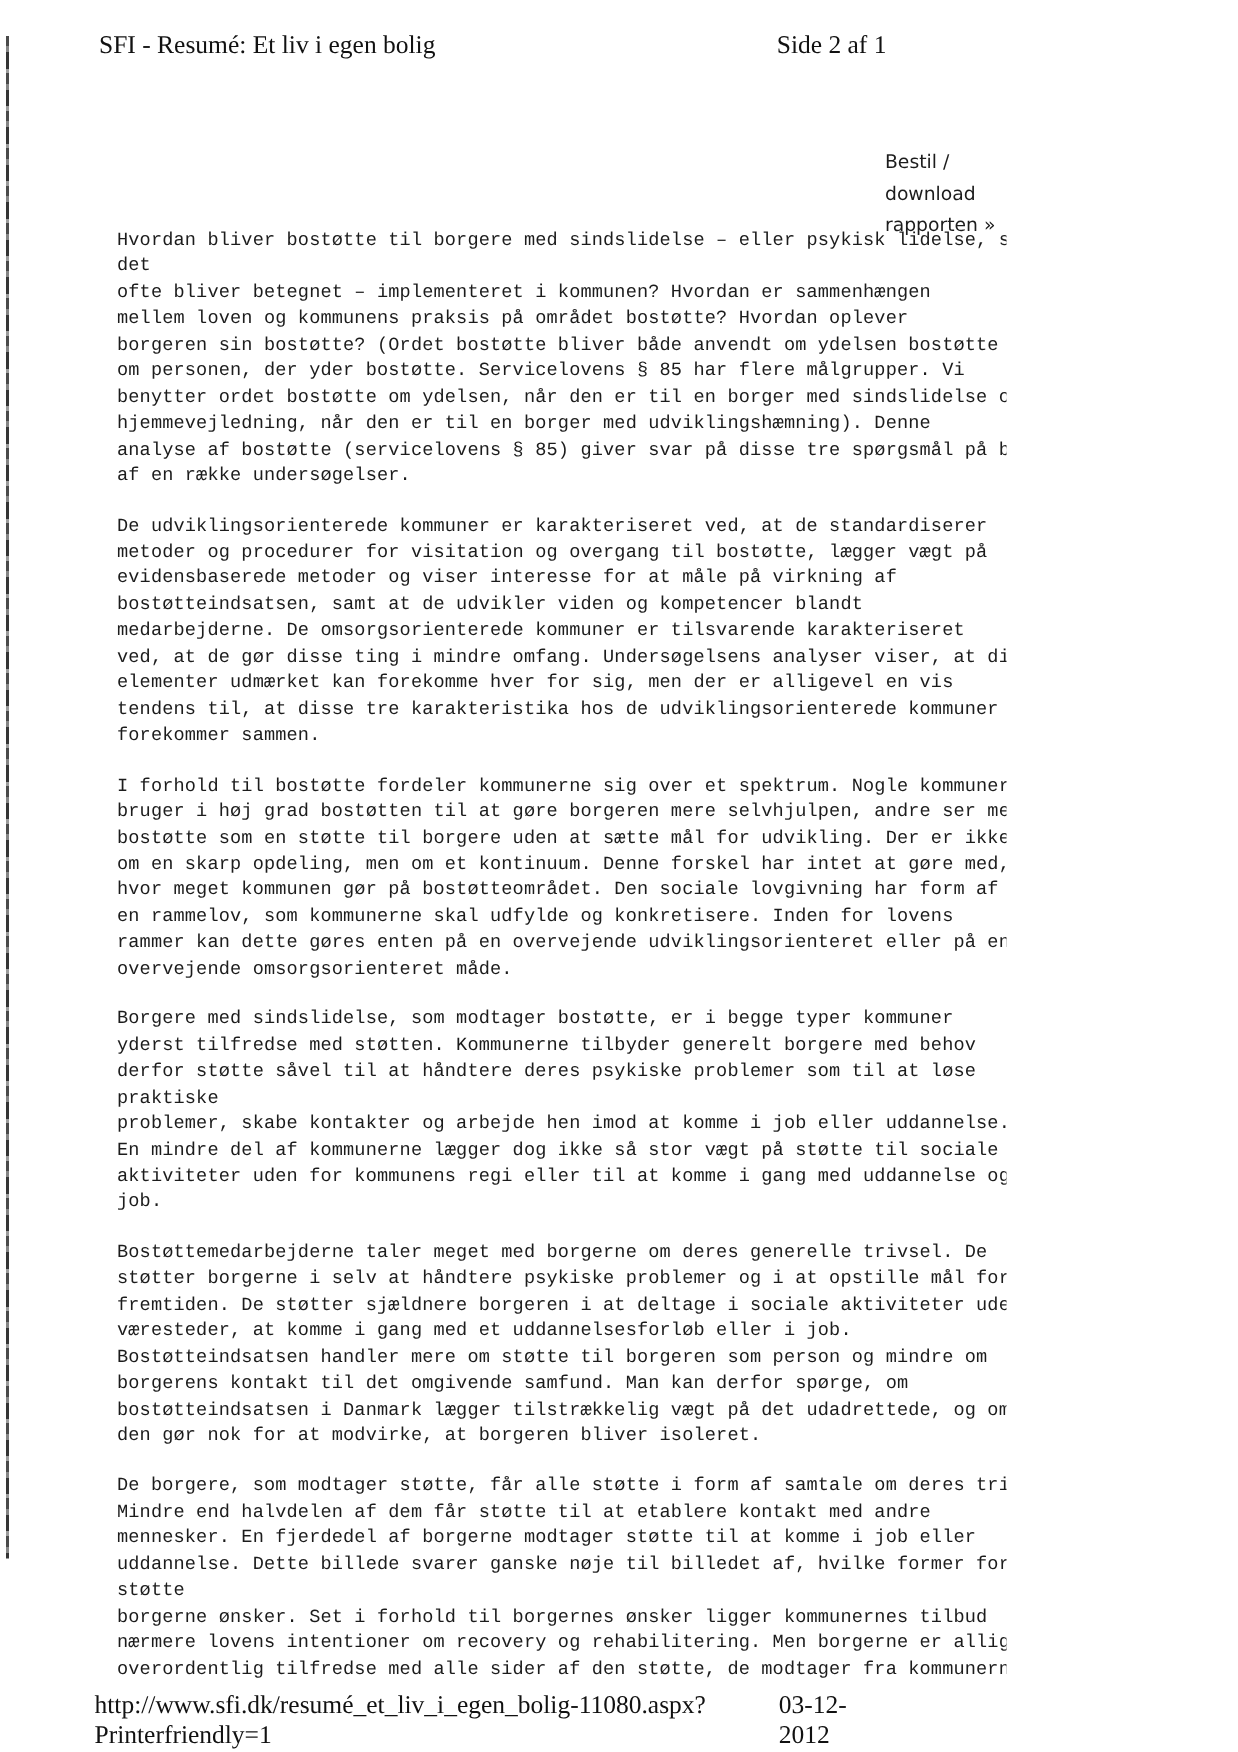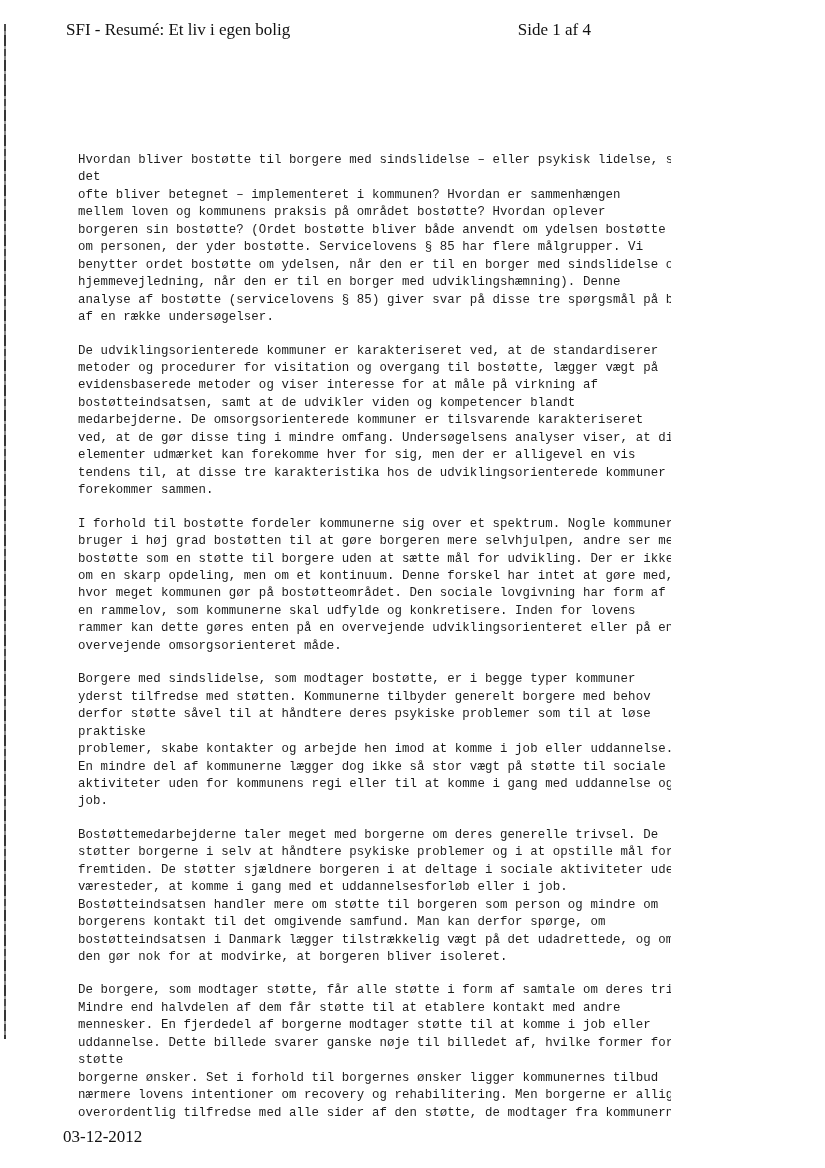--- a/index.html
+++ b/index.html
@@ -86,24 +86,27 @@
 </style>
 </head>
 <body>
 
 <div class="page">
 
   <div class="scan-line"></div>
 
   <div class="print-row header">
     <span>SFI - Resumé: Et liv i egen bolig</span>
-    <span>Side 1 af 4</span>
+    <span>Side 2 af 1</span>
   </div>
 
 
+  <a class="sidebar-link">Bestil /
+download
+rapporten »</a>
 
   <div class="body-text">
     <div class="para">Hvordan bliver bostøtte til borgere med sindslidelse – eller psykisk lidelse, som det
 ofte bliver betegnet – implementeret i kommunen? Hvordan er sammenhængen
 mellem loven og kommunens praksis på området bostøtte? Hvordan oplever
 borgeren sin bostøtte? (Ordet bostøtte bliver både anvendt om ydelsen bostøtte og
 om personen, der yder bostøtte. Servicelovens § 85 har flere målgrupper. Vi
 benytter ordet bostøtte om ydelsen, når den er til en borger med sindslidelse og
 hjemmevejledning, når den er til en borger med udviklingshæmning). Denne
 analyse af bostøtte (servicelovens § 85) giver svar på disse tre spørgsmål på basis
@@ -143,16 +146,17 @@
     <div class="para">De borgere, som modtager støtte, får alle støtte i form af samtale om deres trivsel.
 Mindre end halvdelen af dem får støtte til at etablere kontakt med andre
 mennesker. En fjerdedel af borgerne modtager støtte til at komme i job eller
 uddannelse. Dette billede svarer ganske nøje til billedet af, hvilke former for støtte
 borgerne ønsker. Set i forhold til borgernes ønsker ligger kommunernes tilbud
 nærmere lovens intentioner om recovery og rehabilitering. Men borgerne er alligevel
 overordentlig tilfredse med alle sider af den støtte, de modtager fra kommunerne.</div>
   </div>
 
   <div class="print-row footer">
+    <span>http://www.sfi.dk/resumé_et_liv_i_egen_bolig-11080.aspx?Printerfriendly=1</span>
     <span>03-12-2012</span>
   </div>
 
 </div>
 
 </body></html>

